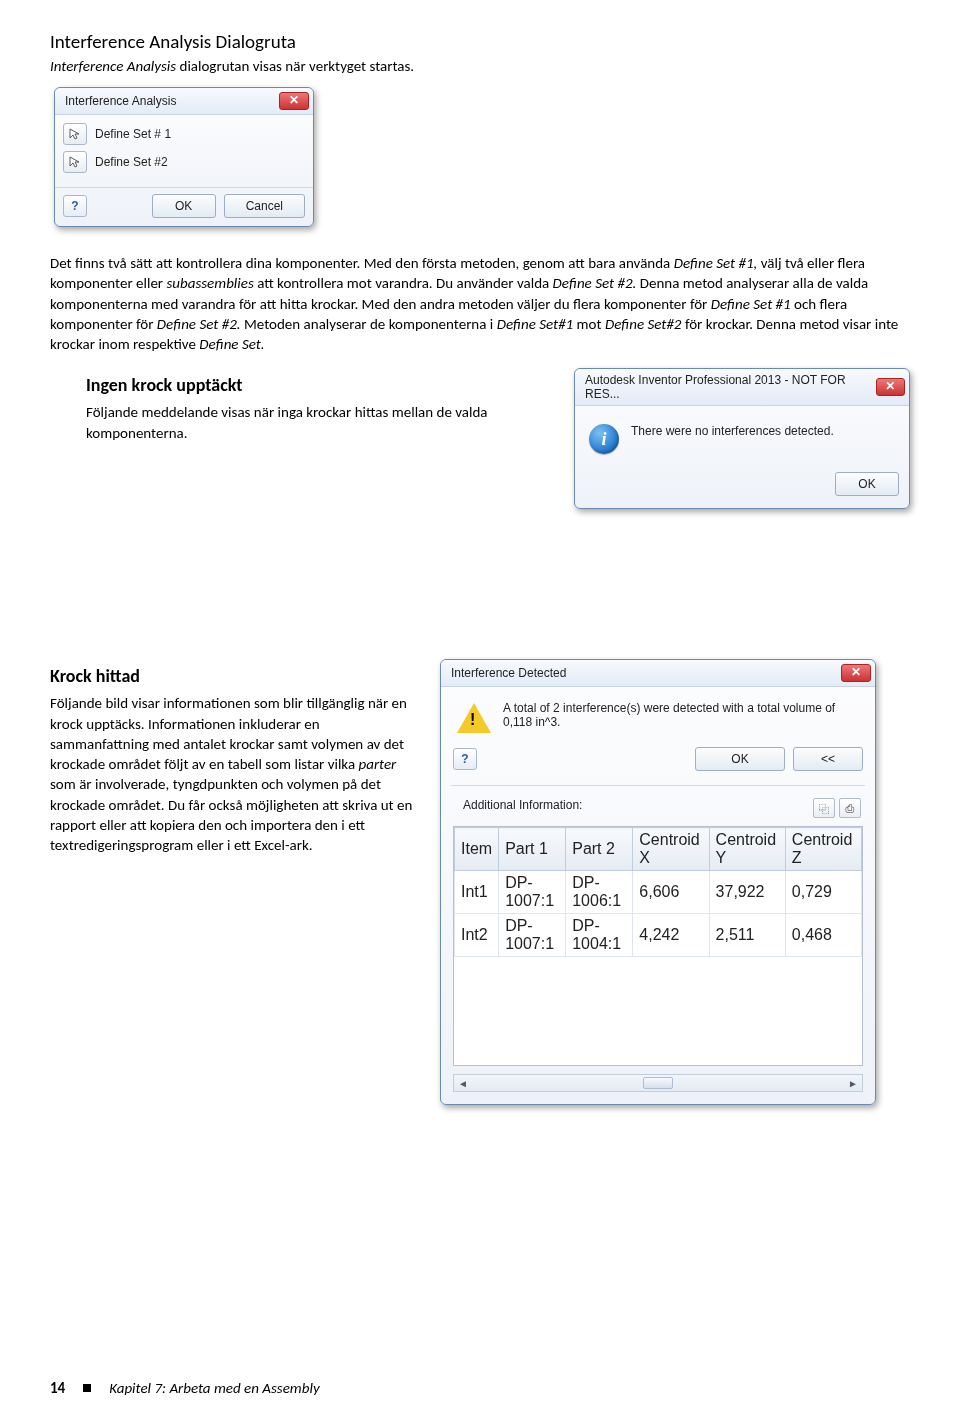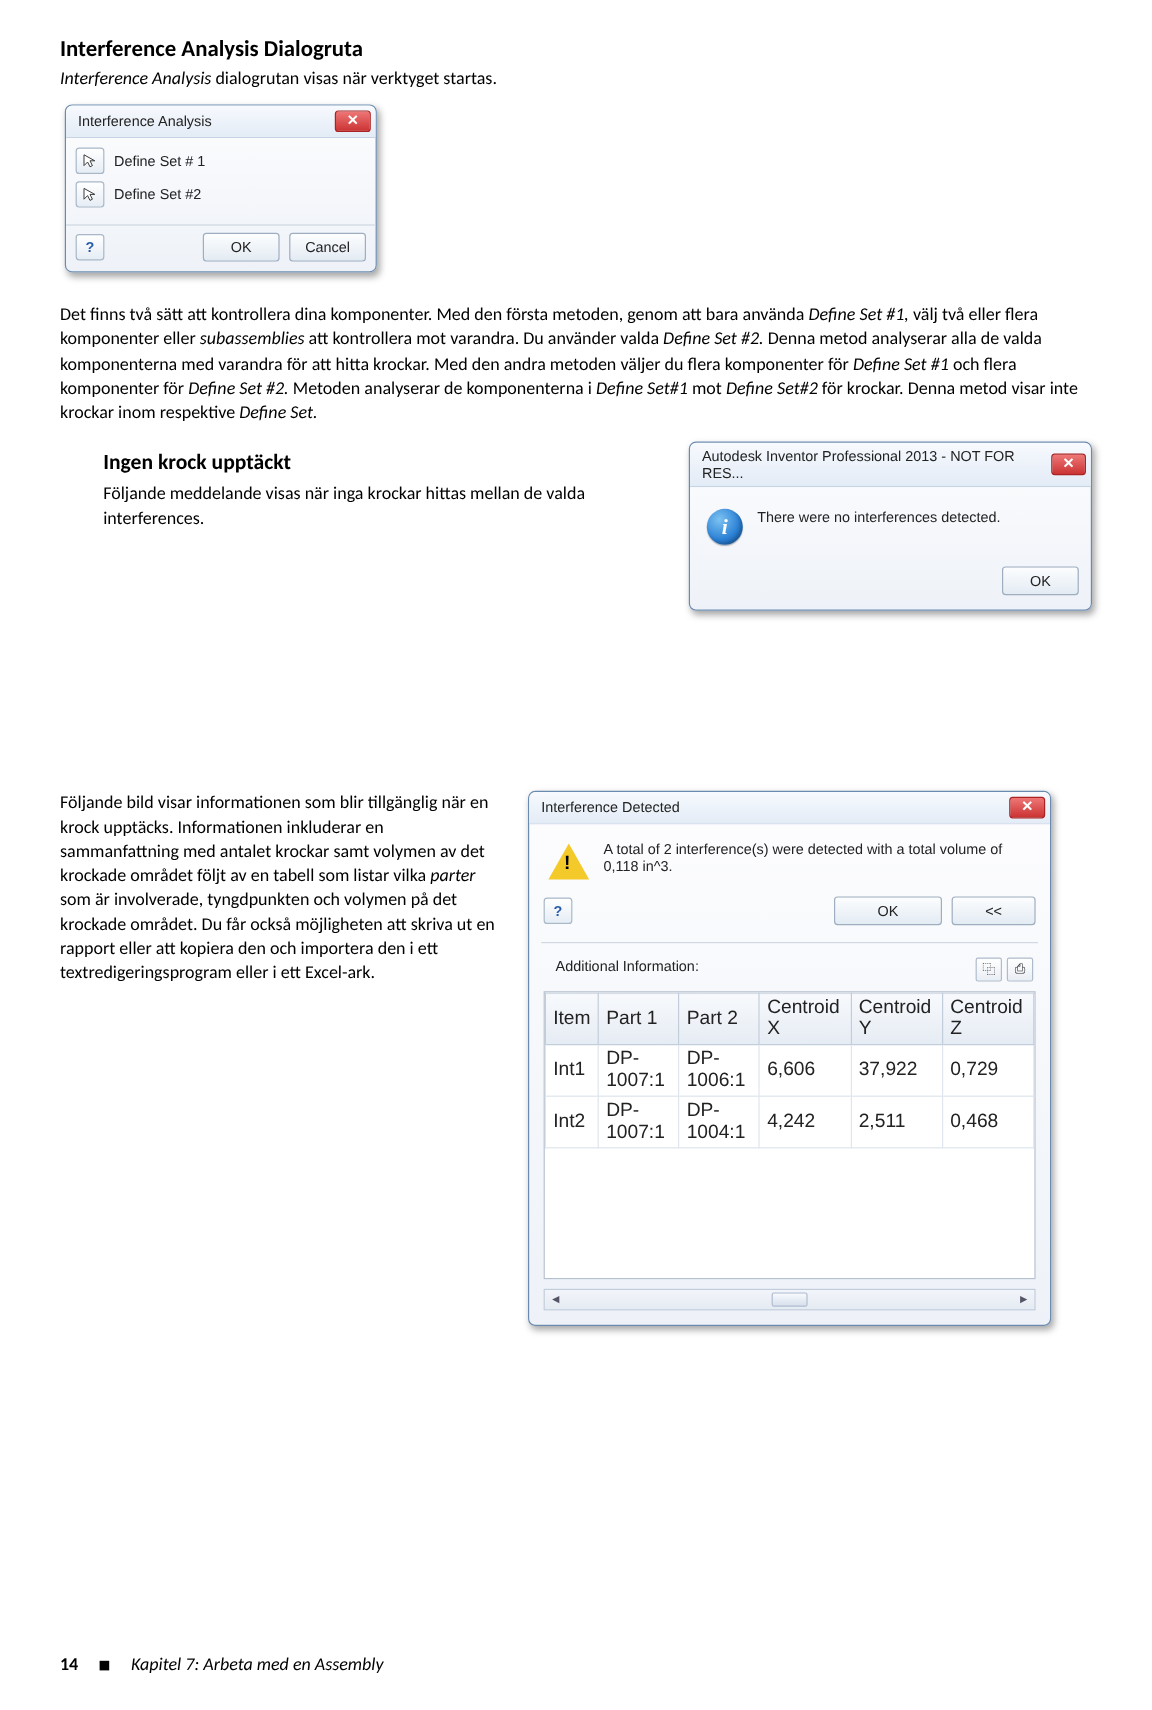--- a/index.html
+++ b/index.html
@@ -5,21 +5,21 @@
   * { box-sizing: border-box; margin: 0; padding: 0; }
   body {
     width: 960px;
     height: 1425px;
     background: #fff;
     font-family: Calibri, Arial, sans-serif;
     color: #000;
     position: relative;
     padding: 30px 50px;
   }
-  h2.main-title { font-size: 19px; font-weight: bold; margin-bottom: 4px; }
+  h2.main-title { font-size: 19px; font-weight: normal; margin-bottom: 4px; }
   p.subtitle { font-size: 15px; margin-bottom: 12px; }
   .italic { font-style: italic; }
   p.body { font-size: 15px; line-height: 1.35; margin-bottom: 14px; }
   h3.section { font-size: 18px; font-weight: bold; margin-top: 6px; margin-bottom: 6px; }
   p.section-body { font-size: 15px; line-height: 1.35; }
 
   
   .dlg {
     border: 1px solid #6a8ab0;
     border-radius: 6px;
@@ -74,21 +74,21 @@
     display: flex; align-items: center; justify-content: center;
     font-size: 12px; font-weight: bold; color: #2a5caa;
   }
   .btn {
     min-width: 64px; height: 24px;
     border: 1px solid #9eadc0;
     border-radius: 3px;
     background: linear-gradient(#fcfdfe, #e3ebf3);
     font-size: 12px;
     display: flex; align-items: center; justify-content: center;
-    padding: 0 4px;
+    padding: 0 21px;
   }
   .footer-spacer { flex: 1; }
 
   
   .row-flex { display: flex; gap: 24px; align-items: flex-start; margin-bottom: 30px; margin-left: 36px; }
   .row-flex .left { flex: 1; }
   .dlg2 { width: 336px; }
   .dlg2-body { padding: 18px 14px 10px 14px; }
   .msg-row { display: flex; align-items: flex-start; gap: 12px; }
   .info-icon {
@@ -245,21 +245,21 @@
   <span class="italic text-run">Define Set#1</span>
   <span class="text-run"> mot </span>
   <span class="italic text-run">Define Set#2</span>
   <span class="text-run"> för krockar. Denna metod visar inte krockar inom respektive </span>
   <span class="italic text-run">Define Set.</span>
 </p>
 
 <div class="row-flex">
   <div class="left">
     <h3 class="section">Ingen krock upptäckt</h3>
-    <p class="section-body">Följande meddelande visas när inga krockar hittas mellan de valda interferences.</p>
+    <p class="section-body">Följande meddelande visas när inga krockar hittas mellan de valda komponenterna.</p>
   </div>
   <div class="dlg dlg2">
     <div class="dlg-titlebar">
       <span class="dlg-title">Autodesk Inventor Professional 2013 - NOT FOR RES...</span>
       <div class="dlg-close">✕</div>
     </div>
     <div class="dlg2-body">
       <div class="msg-row">
         <div class="info-icon">i</div>
         <span>There were no interferences detected.</span>
@@ -268,20 +268,21 @@
     <div class="dlg2-footer">
       <div class="btn">OK</div>
     </div>
   </div>
 </div>
 
 <div style="height:120px"></div>
 
 <div class="row-flex2">
   <div class="left">
+    <h3 class="section">Krock hittad</h3>
     <p class="section-body">
       <span class="text-run">Följande bild visar informationen som blir tillgänglig när en krock upptäcks. Informationen inkluderar en sammanfattning med antalet krockar samt volymen av det krockade området följt av en tabell som listar vilka </span>
       <span class="italic text-run">parter</span>
       <span class="text-run"> som är involverade, tyngdpunkten och volymen på det krockade området. Du får också möjligheten att skriva ut en rapport eller att kopiera den och importera den i ett textredigeringsprogram eller i ett Excel-ark.</span>
     </p>
   </div>
   <div class="dlg dlg3">
     <div class="dlg-titlebar">
       <span class="dlg-title">Interference Detected</span>
       <div class="dlg-close">✕</div>

